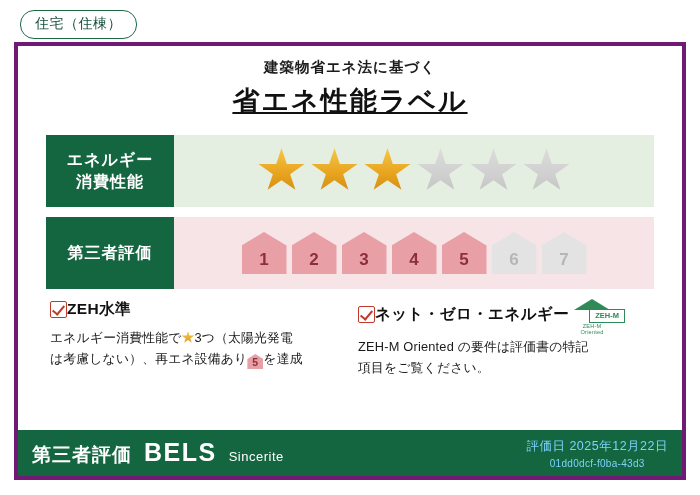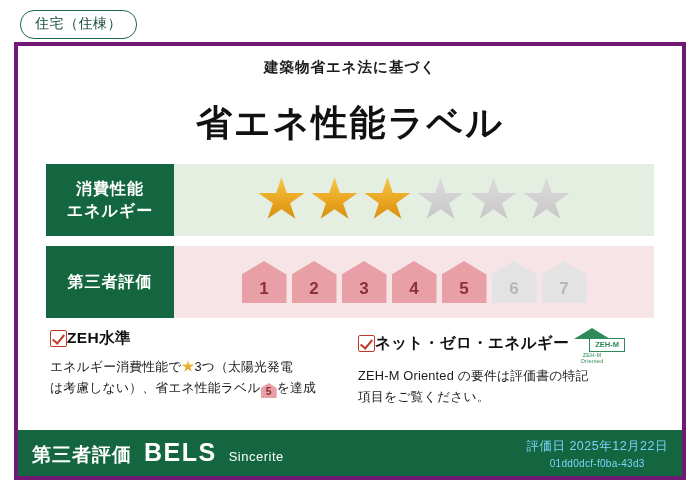--- a/index.html
+++ b/index.html
@@ -59,21 +59,21 @@
     background:#ffffff;
   }
   .title-block{
     text-align:center;
     margin-top:12px;
   }
   .title-sub{
     font-size:14.5px;color:#1b1b1b;font-weight:bold;letter-spacing:1px;
   }
   .title-main{
-    font-size:36px;color:#111;font-weight:bold;letter-spacing:2px;margin-top:22px;
+    font-size:27px;color:#111;font-weight:bold;letter-spacing:2px;margin-top:6px;text-decoration:underline;
   }
   
   .perf{
     margin:16px 28px 0 28px;
   }
   .perf-row{
     display:flex;align-items:stretch;height:72px;margin-bottom:10px;
   }
   .perf-label{
     width:128px;background:#13663f;color:#fff;
@@ -204,22 +204,22 @@
 
       <div class="title-block">
         <div class="title-sub">建築物省エネ法に基づく</div>
         <div class="title-main">省エネ性能ラベル</div>
       </div>
 
       <div class="perf">
 
         <div class="perf-row row-energy">
           <div class="perf-label">
+            <span>エネルギー</span>
             <span>消費性能</span>
-            <span>エネルギー</span>
           </div>
           <div class="perf-body">
             <span class="star on"></span>
             <span class="star on"></span>
             <span class="star on"></span>
             <span class="star off"></span>
             <span class="star off"></span>
             <span class="star off"></span>
           </div>
         </div>
@@ -242,21 +242,21 @@
 
       <div class="criteria">
 
         <div class="crit">
           <div class="crit-head">
             <span class="chk"></span>
             <span class="crit-title">ZEH水準</span>
           </div>
           <div class="crit-text">
             <span>エネルギー消費性能で</span><span class="mini-star"></span><span>3つ（太陽光発電</span><br>
-            <span>は考慮しない）、省エネ性能ラベル</span><span class="mini-pent">5</span><span>を達成</span>
+            <span>は考慮しない）、再エネ設備あり</span><span class="mini-pent">5</span><span>を達成</span>
           </div>
         </div>
 
         <div class="crit">
           <div class="crit-head">
             <span class="chk"></span>
             <span class="crit-title">ネット・ゼロ・エネルギー</span>
             <span class="zehm-icon">
               <span class="roof"></span>
               <span class="body">ZEH-M</span>

